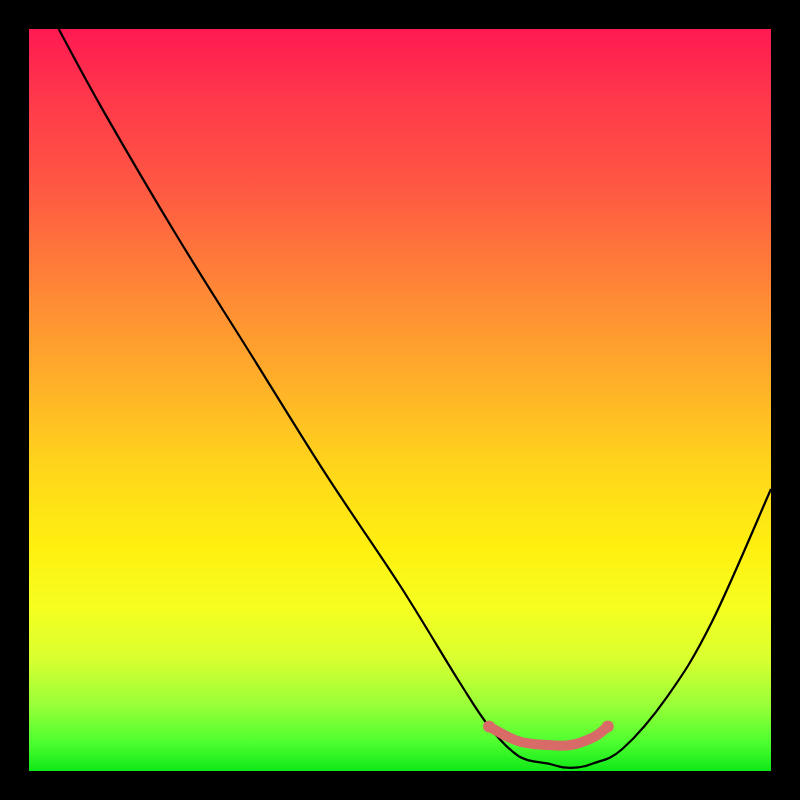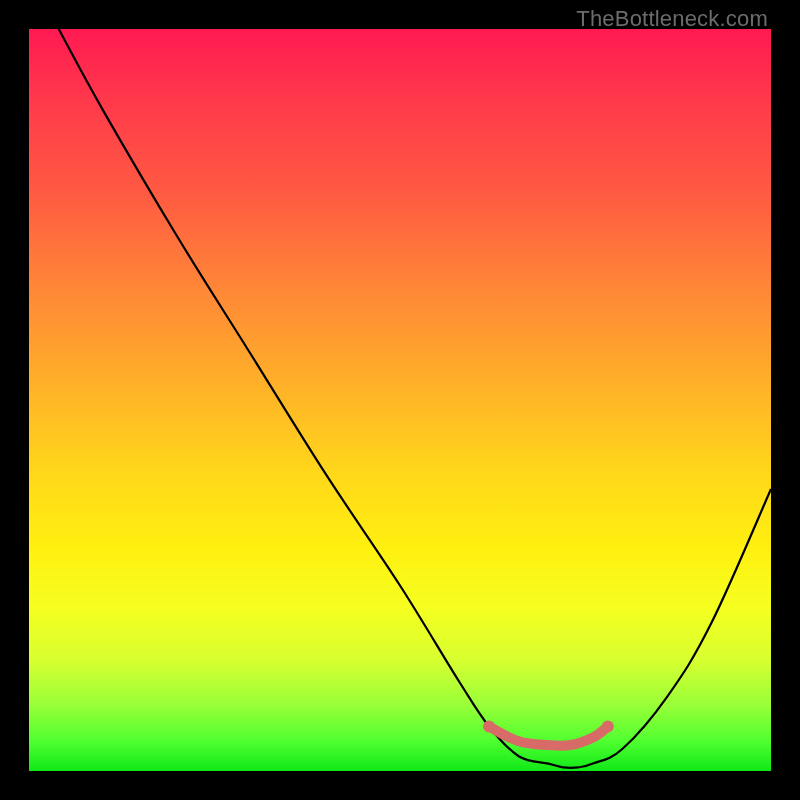--- a/index.html
+++ b/index.html
@@ -55,21 +55,20 @@
     width: 742px;
     height: 742px;
     overflow: visible;
   }
 </style>
 </head>
 <body>
 
 <div class="frame">
 
-  <div class="watermark">TheBottleneck.com</div>
 
   <div class="plot-area">
     <svg class="curve" viewBox="0 0 742 742" preserveAspectRatio="none">
       <g>
         <path id="main-path" fill="none" stroke="#000" stroke-width="2.2" d="M 29.7 0.0 C 37.7 14.7, 52.8 44.2, 74.2 81.6 C 95.6 119.0, 121.7 163.7, 148.4 207.8 C 175.1 251.8, 195.9 283.7, 222.6 326.5 C 249.3 369.2, 270.1 403.8, 296.8 445.2 C 323.5 486.6, 347.0 519.1, 371.0 556.5 C 395.0 593.9, 414.3 627.6, 430.4 653.0 C 446.4 678.3, 449.4 684.1, 460.0 697.5 C 470.7 710.8, 479.0 720.5, 489.7 727.2 C 500.4 733.8, 511.4 732.6, 519.4 734.6 C 527.4 736.6, 528.9 737.6, 534.2 738.3 C 539.6 739.0, 543.7 739.0, 549.1 738.3 C 554.4 737.6, 555.9 737.9, 563.9 734.6 C 571.9 731.2, 580.2 731.8, 593.6 719.7 C 607.0 707.7, 622.1 690.5, 638.1 667.8 C 654.1 645.1, 663.9 631.0, 682.6 593.6 C 701.3 556.2, 731.3 484.1, 742.0 460.0"></path>
       </g>
       <g>
         <path id="hl-path" fill="none" stroke="#d86b68" stroke-width="10" stroke-linecap="round" stroke-linejoin="round" d="M 460.0 697.5 C 465.4 700.2, 479.0 709.0, 489.7 712.3 C 500.4 715.7, 510.1 715.4, 519.4 716.0 C 528.7 716.7, 533.6 717.4, 541.7 716.0 C 549.7 714.7, 557.2 711.9, 563.9 708.6 C 570.6 705.3, 576.1 699.5, 578.8 697.5"></path>
 
         <circle id="hl-dot-a" r="6" fill="#d86b68" cx="460.0" cy="697.5"></circle>

